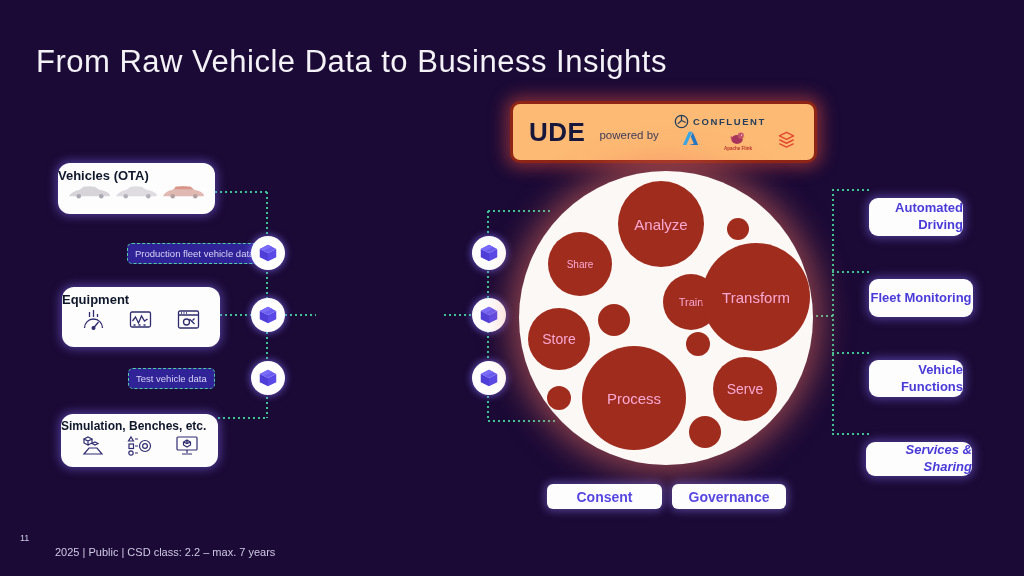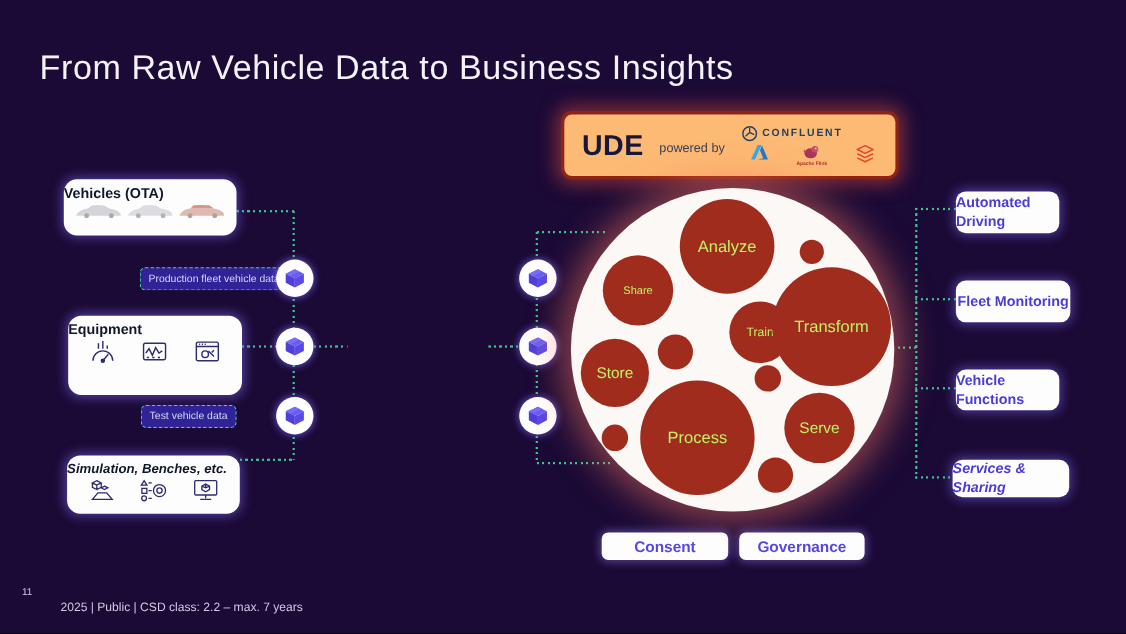--- a/index.html
+++ b/index.html
@@ -28,26 +28,26 @@
        border-radius:10px;display:flex;align-items:center;justify-content:center;
        box-shadow:0 0 14px 3px rgba(110,80,250,.55);}
   .hub span{color:#1C1140;font-size:16px;font-weight:700;}
 
   .cube{position:absolute;width:34px;height:34px;border-radius:50%;background:#fff;
         display:flex;align-items:center;justify-content:center;
         box-shadow:0 0 7px 1px rgba(130,110,250,.65);}
 
   .bigcircle{position:absolute;left:519px;top:171px;width:294px;height:294px;border-radius:50%;
              background:#FCF8F6;box-shadow:0 0 30px 10px rgba(244,116,92,.5);}
-  .bubble{position:absolute;border-radius:50%;background:#A02C1D;color:#bef264;
+  .bubble{position:absolute;border-radius:50%;background:#A02C1D;color:#f9a8d4;
           display:flex;align-items:center;justify-content:center;text-align:center;}
 
   .outbox{position:absolute;background:#FDFDFE;border-radius:9px;
           box-shadow:0 0 10px 2px rgba(132,110,250,.5);
-          display:flex;align-items:center;justify-content:center;text-align:left;}
+          display:flex;align-items:center;justify-content:center;text-align:right;margin-top:24px;}
   .outbox span{color:#4A3BD9;font-size:13px;font-weight:700;line-height:1.3;}
 
   .govbtn{position:absolute;background:#FDFDFE;border-radius:6px;height:25px;
           display:flex;align-items:center;justify-content:center;
           box-shadow:0 0 8px 2px rgba(150,130,255,.45);}
   .govbtn span{color:#5747E0;font-size:14px;font-weight:700;}
 
   .ude{position:absolute;left:510px;top:101px;width:307px;height:62px;background:#fdba74;
        border:3px solid #8E2415;border-radius:10px;box-sizing:border-box;
        box-shadow:0 0 16px 5px rgba(225,75,60,.5);display:flex;align-items:center;padding:0 12px 0 16px;}
@@ -152,21 +152,21 @@
         <svg width="44" height="15" viewBox="0 0 46 16">
           <path d="M1 12 Q4 7 11 6 L14 3 Q22 2 30 3 L34 6 Q41 7 44 11 L44 13 L1 13 Z" fill="#E0B9B2"></path>
           <path d="M14 3 Q22 2 30 3 L33 5.5 L13 5.5 Z" fill="#D99688"></path>
           <circle cx="11" cy="13" r="2.4" fill="#B2A0A0"></circle>
             <circle cx="35" cy="13" r="2.4" fill="#B2A0A0"></circle>
         </svg>
       </span>
     </div>
   </div>
 
-  <div class="wbox srcbox" style="left:62px;top:287px;width:158px;height:72px;">
+  <div class="wbox srcbox" style="left:62px;top:287px;width:158px;height:60px;">
     <span class="bx-label">Equipment</span>
     <div class="icon-row">
       <span>
         <svg width="27" height="24" viewBox="0 0 26 24" fill="none" stroke="#2F2C6E" stroke-width="1.3">
           <path d="M9 9 V4 M13 9 V2 M17 9 V6"></path>
           <path d="M4 20 A9 9 0 0 1 22 20"></path>
           <path d="M13 20 L18 14"></path>
             <circle cx="13" cy="20" r="1.4" fill="#2F2C6E"></circle>
         </svg>
       </span>
@@ -181,21 +181,21 @@
         <svg width="27" height="24" viewBox="0 0 26 24" fill="none" stroke="#2F2C6E" stroke-width="1.3">
           <rect x="3" y="3" width="20" height="17" rx="1.5"></rect>
           <path d="M3 7 H23 M5.5 5 h1 M8 5 h1 M10.5 5 h1"></path>
           <circle cx="11" cy="14" r="3"></circle>
           <path d="M14 11 L19 16 M17 12.5 L19 10.5"></path>
         </svg>
       </span>
     </div>
   </div>
 
-  <div class="wbox srcbox" style="left:61px;top:414px;width:157px;height:53px;font-style:italic;">
+  <div class="wbox srcbox" style="left:61px;top:414px;width:157px;height:53px;">
     <span class="bx-label" style="font-size:12px;">Simulation, Benches, etc.</span>
     <div class="icon-row">
       <span>
         <svg width="26" height="23" viewBox="0 0 26 23" fill="none" stroke="#2F2C6E" stroke-width="1.2">
           <path d="M8 3 L12 5 L8 7 L4 5 Z M4 5 V9 L8 11 V7 M12 5 V9 L8 11"></path>
           <path d="M15 8 L18 9.5 L15 11 L12 9.5 Z"></path>
           <path d="M4 20 L9 14 H17 L22 20 Z"></path>
         </svg>
       </span>
       <span>

